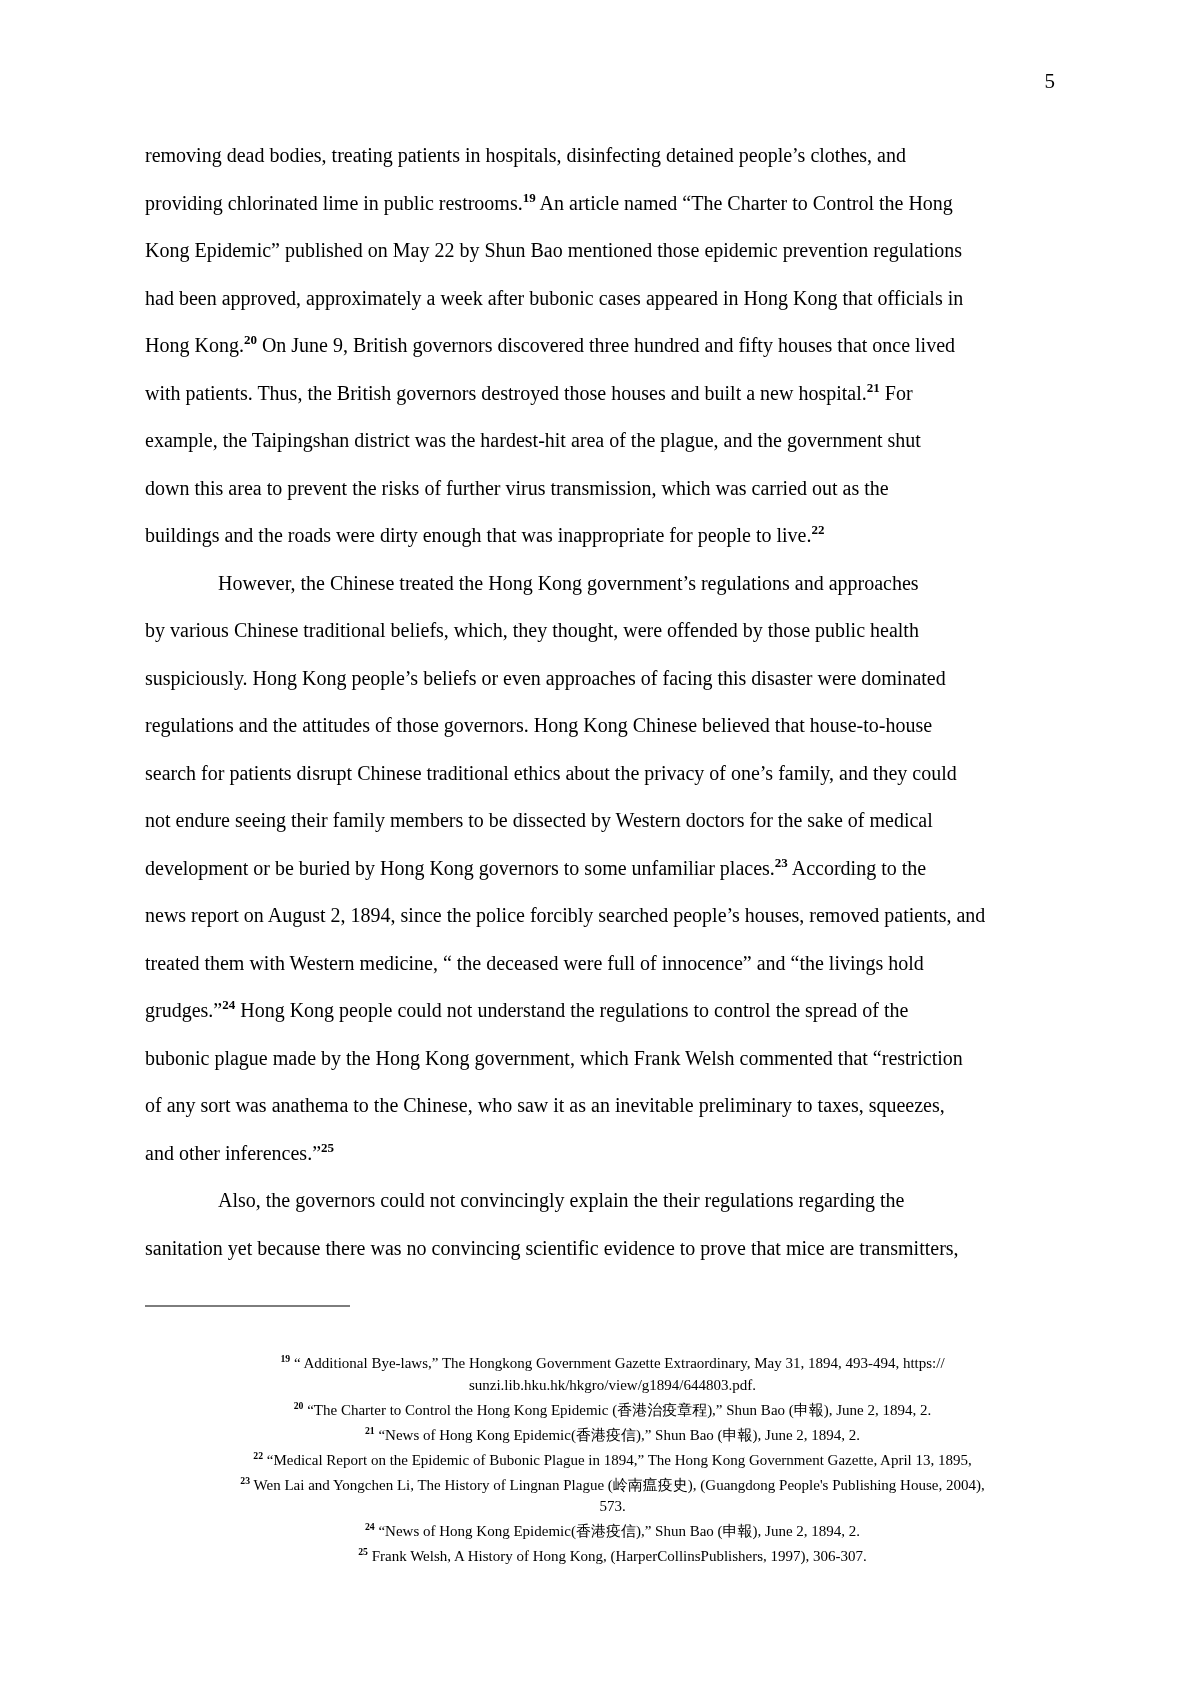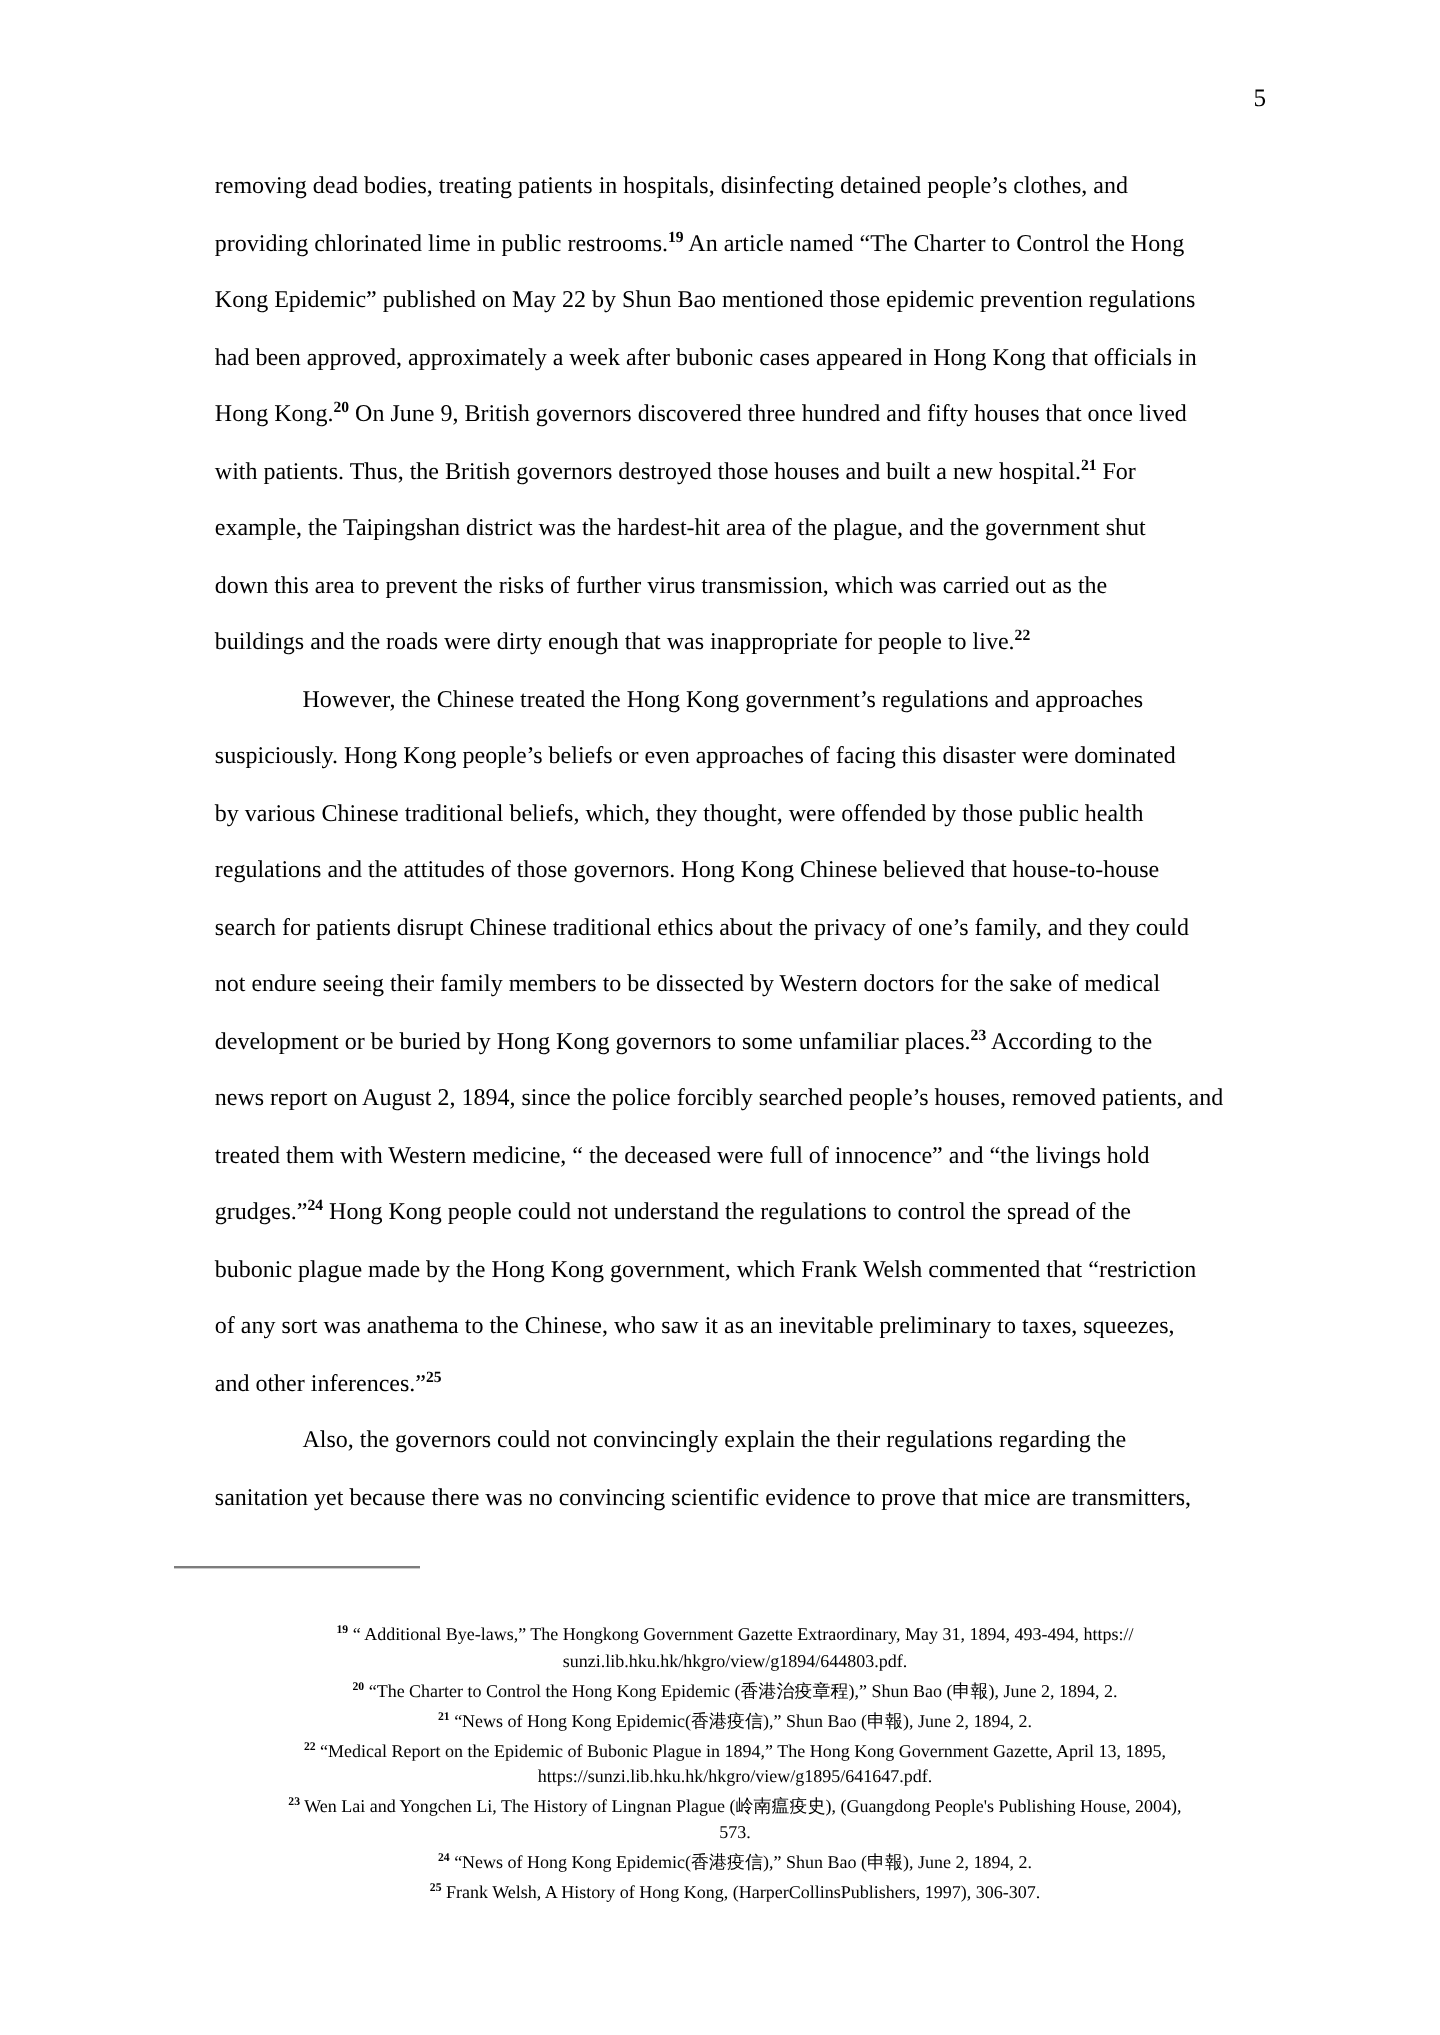--- a/index.html
+++ b/index.html
@@ -27,21 +27,20 @@
     position: absolute;
     left: 145px;
     top: 132px;
     width: 912px;
     font-size: 20px;
   }
   .body-line {
     height: 47.5px;
     line-height: 47.5px;
     white-space: nowrap;
-    margin-left: 34px;
   }
   .body-line.indent {
     padding-left: 73px;
   }
   .i { }
   .sup {
     font-size: 0.65em;
     vertical-align: super;
     line-height: 0;
     font-weight: bold;
@@ -80,22 +79,22 @@
         <div class="body-line"><span>Kong Epidemic” published on May 22 by </span><span class="i">Shun Bao</span><span> mentioned those epidemic prevention regulations</span></div>
         <div class="body-line"><span>had been approved, approximately a week after bubonic cases appeared in Hong Kong that officials in</span></div>
         <div class="body-line"><span>Hong Kong.</span><span class="sup">20</span><span> On June 9, British governors discovered three hundred and fifty houses that once lived</span></div>
         <div class="body-line"><span>with patients. Thus, the British governors destroyed those houses and built a new hospital.</span><span class="sup">21</span><span> For</span></div>
         <div class="body-line"><span>example, the Taipingshan district was the hardest-hit area of the plague, and the government shut</span></div>
         <div class="body-line"><span>down this area to prevent the risks of further virus transmission, which was carried out as the</span></div>
         <div class="body-line"><span>buildings and the roads were dirty enough that was inappropriate for people to live.</span><span class="sup">22</span></div>
       </div>
       <div>
         <div class="body-line indent"><span>However, the Chinese treated the Hong Kong government’s regulations and approaches</span></div>
+        <div class="body-line"><span>by various Chinese traditional beliefs, which, they thought, were offended by those public health</span></div>
         <div class="body-line"><span>suspiciously. Hong Kong people’s beliefs or even approaches of facing this disaster were dominated</span></div>
-        <div class="body-line"><span>by various Chinese traditional beliefs, which, they thought, were offended by those public health</span></div>
         <div class="body-line"><span>regulations and the attitudes of those governors. Hong Kong Chinese believed that house-to-house</span></div>
         <div class="body-line"><span>search for patients disrupt Chinese traditional ethics about the privacy of one’s family, and they could</span></div>
         <div class="body-line"><span>not endure seeing their family members to be dissected by Western doctors for the sake of medical</span></div>
         <div class="body-line"><span>development or be buried by Hong Kong governors to some unfamiliar places.</span><span class="sup">23</span><span> According to the</span></div>
         <div class="body-line"><span>news report on August 2, 1894, since the police forcibly searched people’s houses, removed patients, and</span></div>
         <div class="body-line"><span>treated them with Western medicine, “ the deceased were full of innocence” and “the livings hold</span></div>
         <div class="body-line"><span>grudges.”</span><span class="sup">24</span><span> Hong Kong people could not understand the regulations to control the spread of the</span></div>
         <div class="body-line"><span>bubonic plague made by the Hong Kong government, which Frank Welsh commented that “restriction</span></div>
         <div class="body-line"><span>of any sort was anathema to the Chinese, who saw it as an inevitable preliminary to taxes, squeezes,</span></div>
         <div class="body-line"><span>and other inferences.”</span><span class="sup">25</span></div>
@@ -112,21 +111,20 @@
         <div class="fn-line"><span>sunzi.lib.hku.hk/hkgro/view/g1894/644803.pdf.</span></div>
       </div>
       <div class="footnote">
         <div class="fn-line"><span class="sup">20</span><span> “The Charter to Control the Hong Kong Epidemic (香港治疫章程),” </span><span class="i">Shun Bao</span><span> (申報), June 2, 1894, 2.</span></div>
       </div>
       <div class="footnote">
         <div class="fn-line"><span class="sup">21</span><span> “News of Hong Kong Epidemic(香港疫信),” </span><span class="i">Shun Bao</span><span> (申報), June 2, 1894, 2.</span></div>
       </div>
       <div class="footnote">
         <div class="fn-line"><span class="sup">22</span><span> “Medical Report on the Epidemic of Bubonic Plague in 1894,” </span><span class="i">The Hong Kong Government Gazette</span><span>, April 13, 1895,</span></div>
-        <div class="fn-line"><span>https://sunzi.lib.hku.hk/hkgro/view/g1895/641647.pdf.</span></div>
       </div>
       <div class="footnote">
         <div class="fn-line"><span class="sup">23</span><span> Wen Lai and Yongchen Li, </span><span class="i">The History of Lingnan Plague</span><span> (岭南瘟疫史), (Guangdong People's Publishing House, 2004),</span></div>
         <div class="fn-line"><span>573.</span></div>
       </div>
       <div class="footnote">
         <div class="fn-line"><span class="sup">24</span><span> “News of Hong Kong Epidemic(香港疫信),” </span><span class="i">Shun Bao</span><span> (申報), June 2, 1894, 2.</span></div>
       </div>
       <div class="footnote">
         <div class="fn-line"><span class="sup">25</span><span> Frank Welsh, </span><span class="i">A History of Hong Kong</span><span>, (HarperCollins</span><span class="i">Publishers</span><span>, 1997), 306-307.</span></div>

